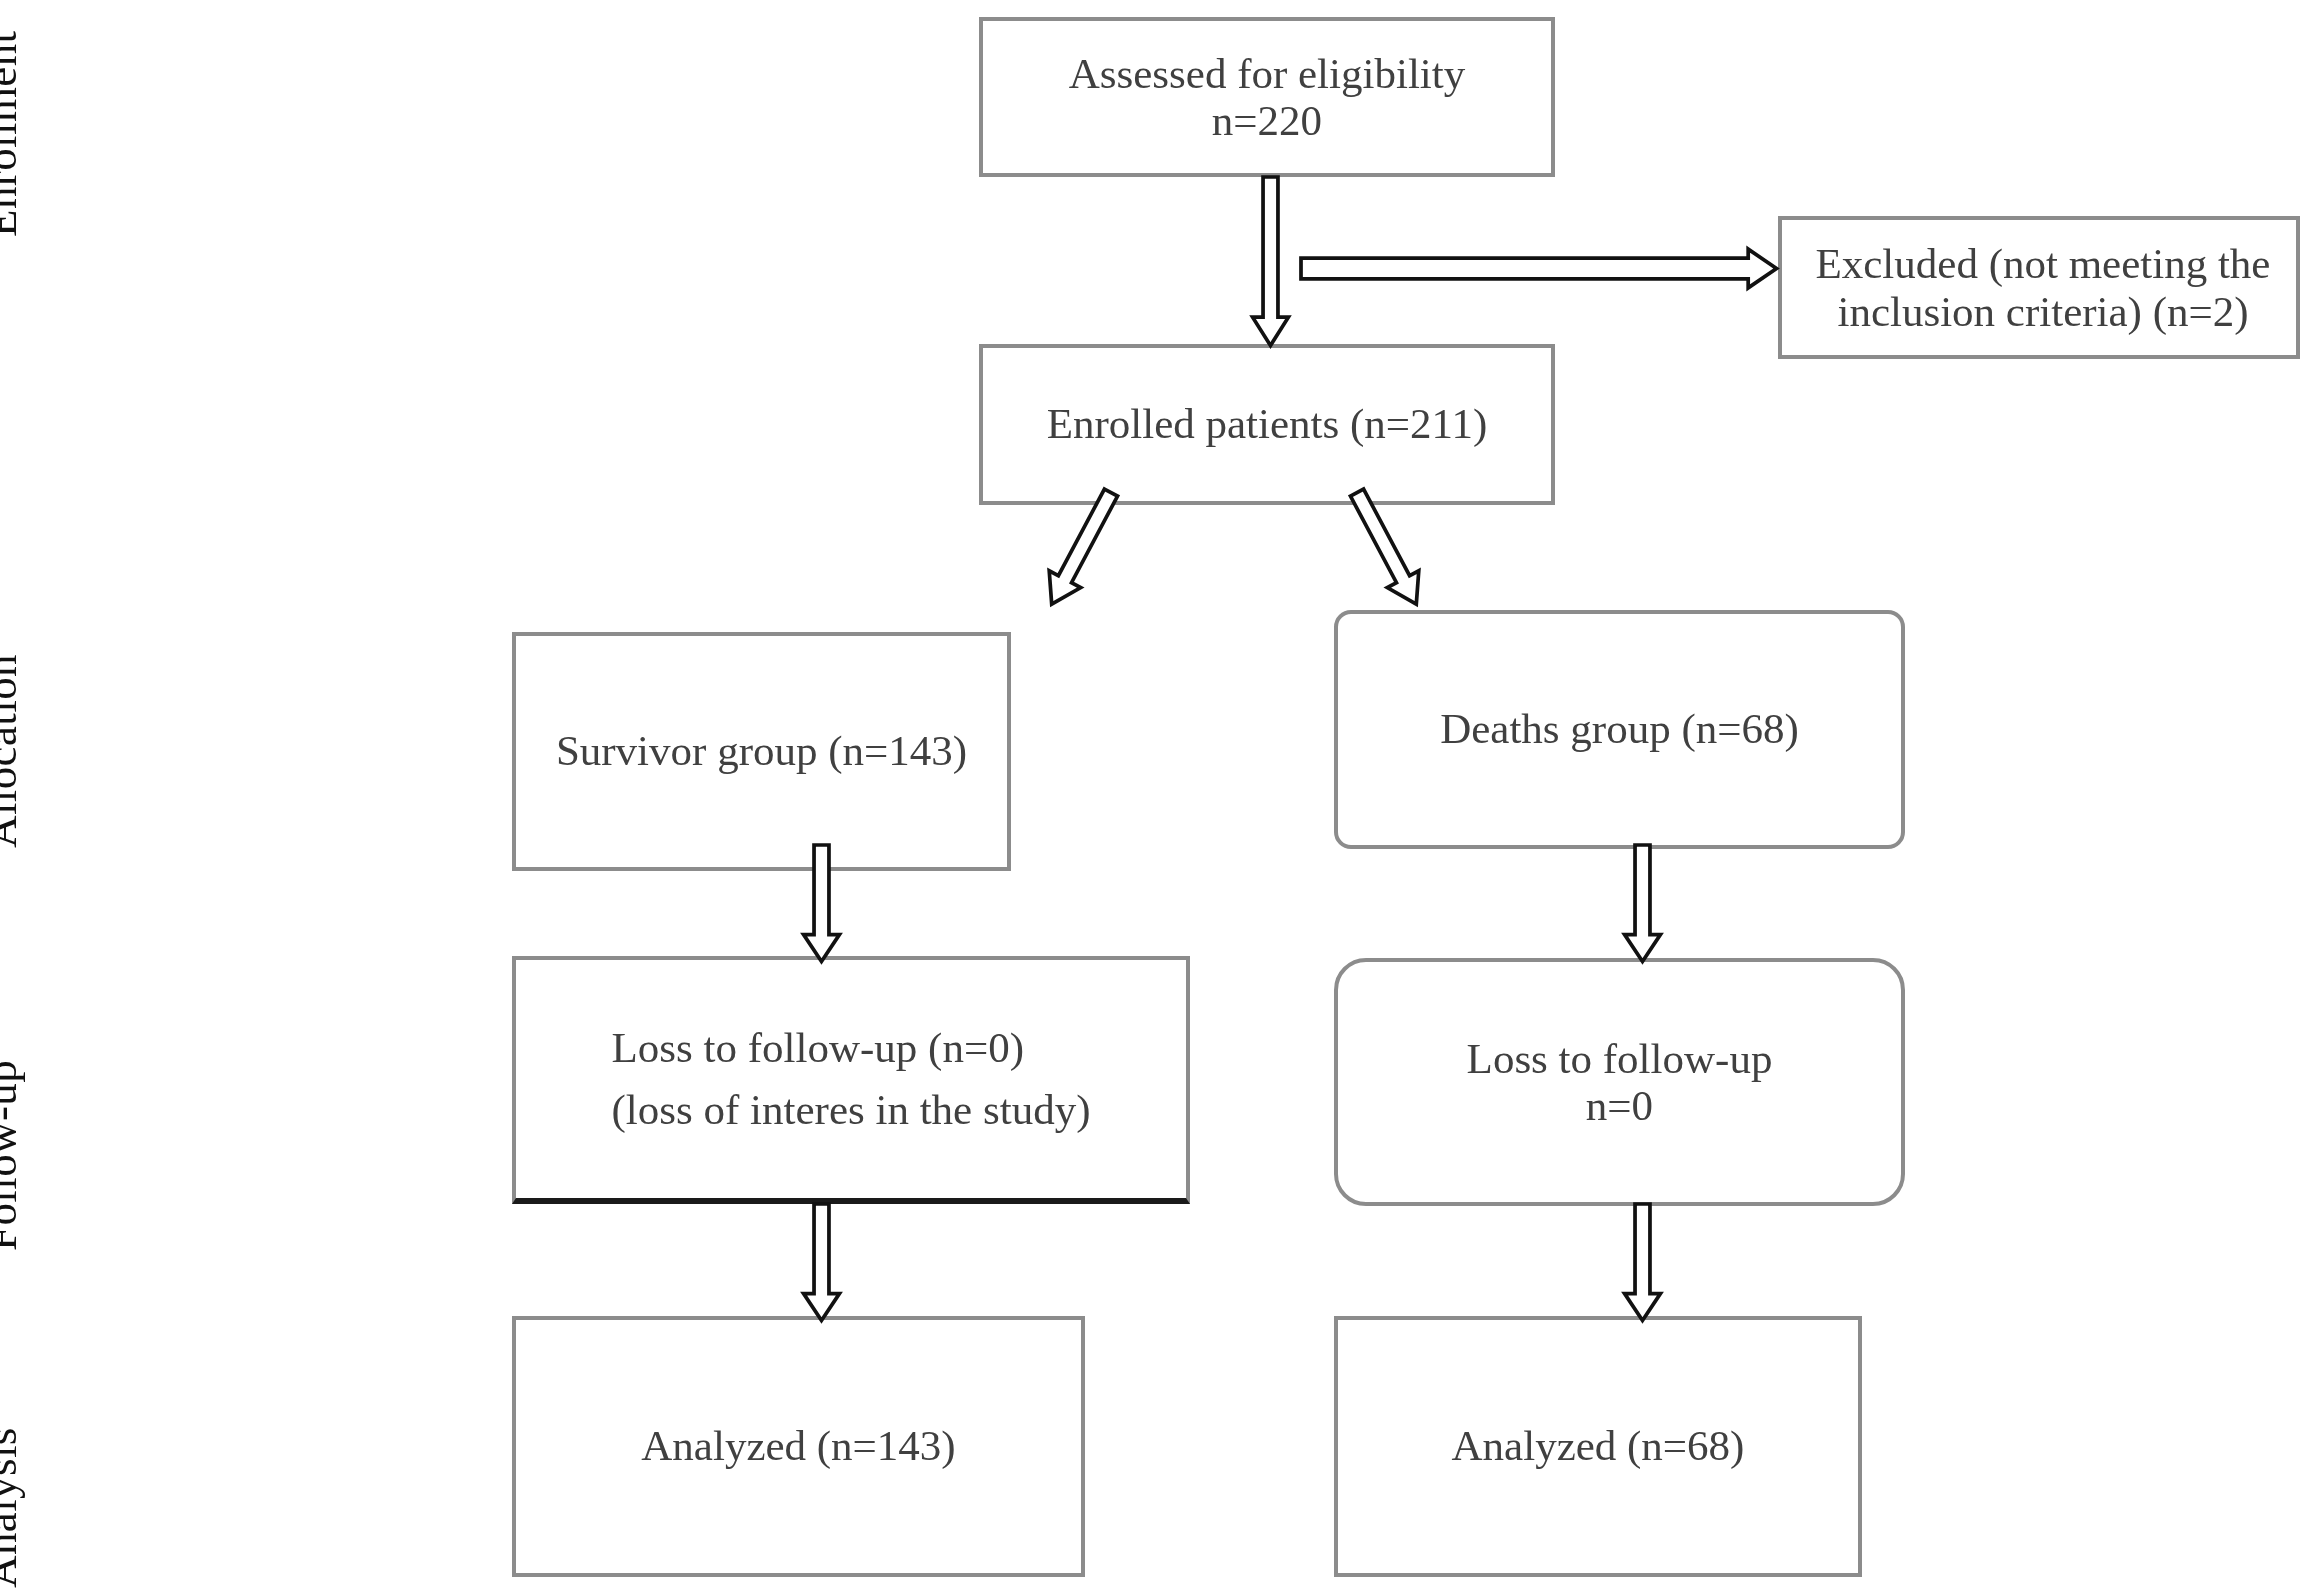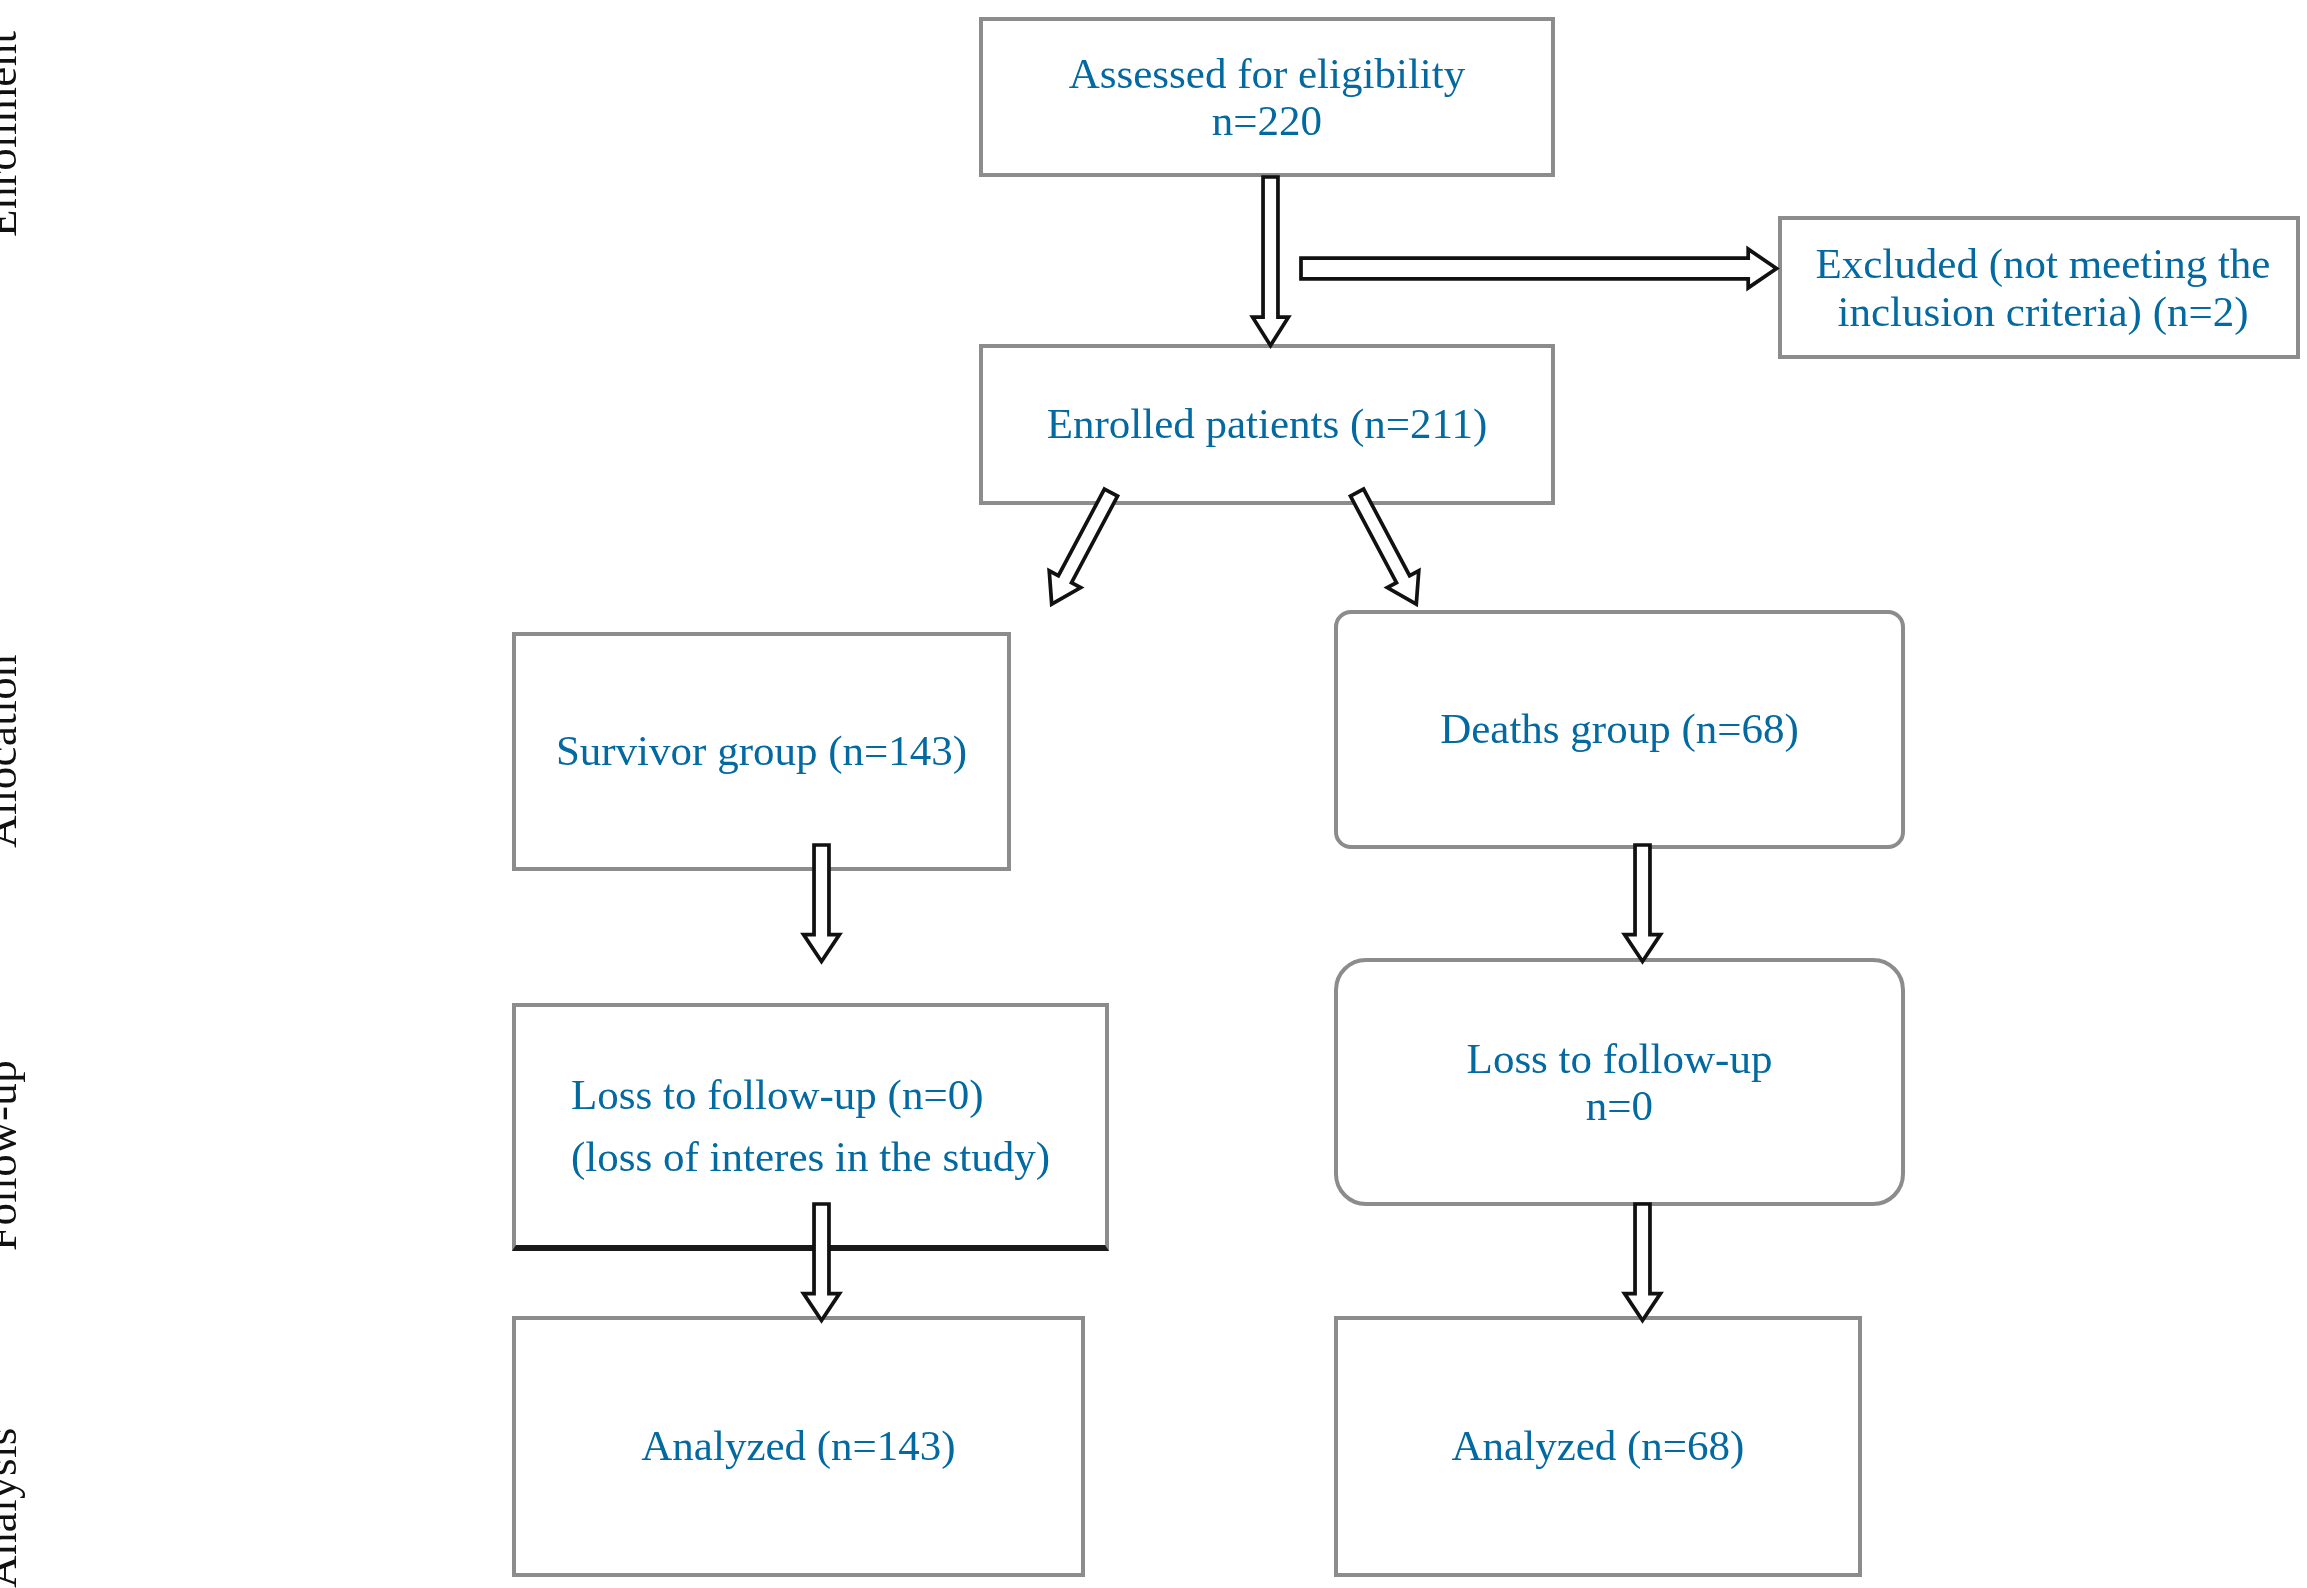--- a/index.html
+++ b/index.html
@@ -38,21 +38,21 @@
     background: #ffffff;
     border: 4.5px solid #8c8c8c;
     display: flex;
     align-items: center;
     justify-content: center;
     text-align: center;
   }
   .fbox .btext {
     font-size: 43px;
     line-height: 1.45;
-    color: #0369a1;
+    color: #404040;
     padding: 0 10.4px;
   }
   .fbox.two-line .btext { line-height: 1.1; }
 
   .fbox.text-top {
     align-items: flex-start;
   }
   .fbox.dark-bottom {
     border-bottom: 6px solid #1a1a1a;
   }
@@ -100,21 +100,21 @@
   </div>
 
   <div class="fbox" style="left:512px; top:632px; width:499px; height:239px;">
     <div class="btext">Survivor group (n=143)</div>
   </div>
 
   <div class="fbox" style="left:1334px; top:610px; width:571px; height:239px;border-radius:17px;">
     <div class="btext">Deaths group (n=68)</div>
   </div>
 
-  <div class="fbox text-top dark-bottom" style="left:512px; top:1003px; width:597px; height:248px;">
+  <div class="fbox text-top dark-bottom" style="left:512px; top:956px; width:678px; height:248px;">
     <div class="btext" style="padding-top:57px; text-align:left;">
       <span class="line-block">Loss to follow-up (n=0)</span>
       <span class="line-gap"></span>
       <span class="line-block">(loss of interes in the study)</span>
     </div>
   </div>
 
   <div class="fbox two-line" style="left:1334px; top:958px; width:571px; height:248px;border-radius:32px;">
     <div class="btext">
       <span class="line-block">Loss to follow-up</span>

